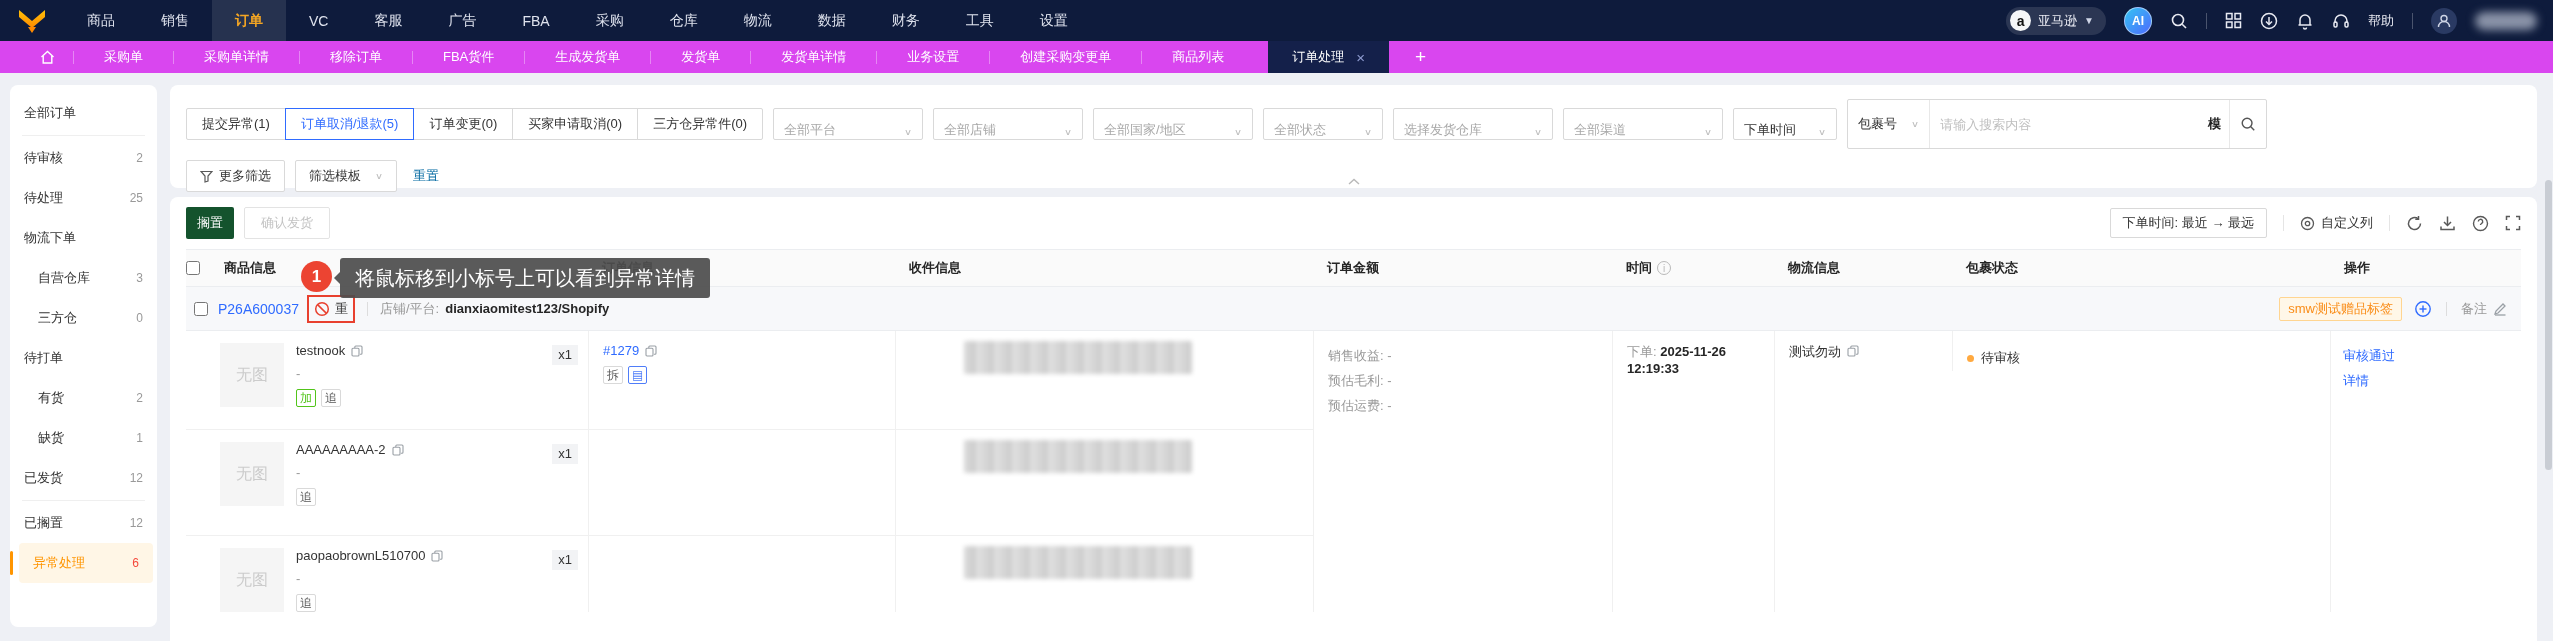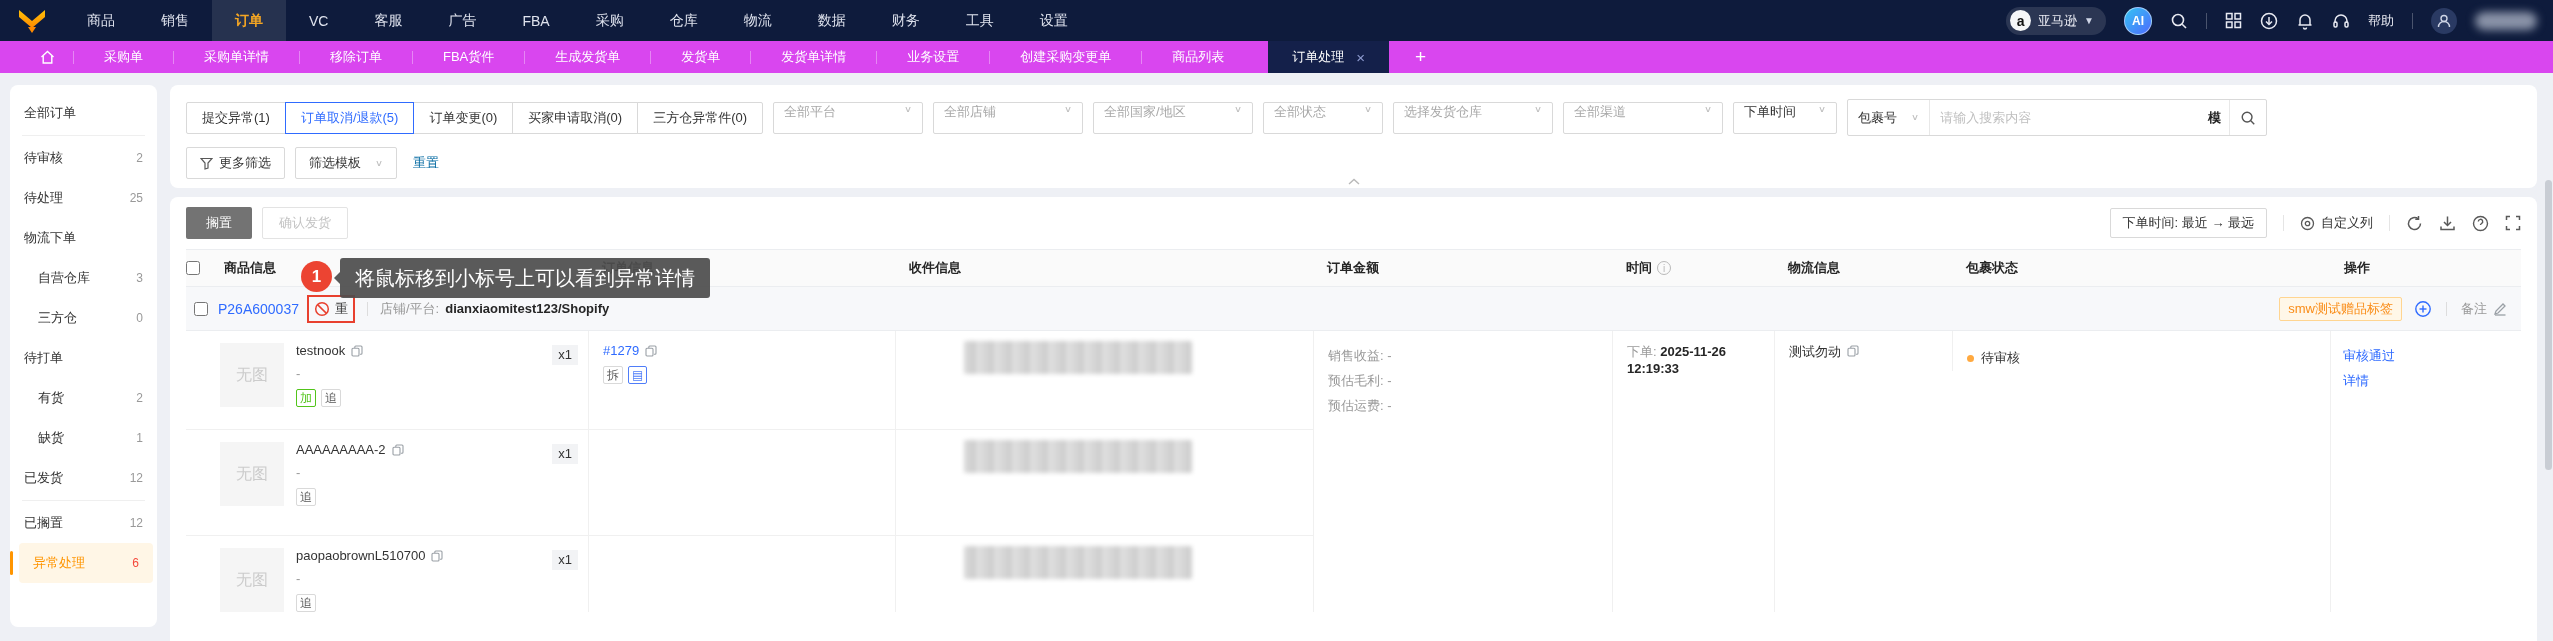--- a/index.html
+++ b/index.html
@@ -90,31 +90,31 @@
   .seg-btn {
     height: 32px; display: flex; align-items: center; padding: 0 15px; background: #fff;
     border: 1px solid #d9d9d9; margin-left: -1px; font-size: 13px; color: #333; cursor: pointer;
     white-space: nowrap;
   }
   .seg-btn:first-child { border-radius: 2px 0 0 2px; margin-left: 0; }
   .seg-btn:last-child { border-radius: 0 2px 2px 0; }
   .seg-btn.active { border-color: #2f6bff; color: #2f6bff; position: relative; z-index: 2; }
   .sel {
     height: 32px; border: 1px solid #d9d9d9; border-radius: 2px; background: #fff;
-    display: flex; align-items: flex-start; justify-content: space-between; padding: 0 10px;
+    display: flex; align-items: flex-end; justify-content: space-between; padding: 0 10px;
     color: #a8a8a8; cursor: pointer; font-size: 13px; white-space: nowrap;
   }
   .sel.dark { color: #333; }
   .chev { color: #bfbfbf; font-size: 11px; transform: scaleY(.8); margin-left: 8px; }
   .date-range {
     height: 32px; border: 1px solid #d9d9d9; border-radius: 2px; background: #fff;
     display: flex; align-items: center; gap: 14px; padding: 0 12px; width: 300px; color: #bfbfbf;
   }
   .search-compound {
-    height: 37px; border: 1px solid #d9d9d9; border-radius: 2px; background: #fff;
+    height: 50px; border: 1px solid #d9d9d9; border-radius: 2px; background: #fff;
     display: flex; align-items: center; width: 420px;
   }
   .search-sel { display: flex; align-items: center; gap: 6px; padding: 0 10px; color: #333; cursor: pointer; border-right: 1px solid #e8e8e8; height: 100%; }
   .search-input { flex: 1; border: 0; outline: none; padding: 0 10px; font-size: 13px; color: #333; font-family: inherit; }
   .search-input::placeholder { color: #bfbfbf; }
   .fuzzy { font-weight: bold; color: #222; padding: 0 8px; cursor: pointer; }
   .search-btn { border-left: 1px solid #e8e8e8; height: 100%; display: flex; align-items: center; padding: 0 10px; cursor: pointer; color: #555; }
   .filter-row2 { margin-top: 11px; }
   .btn-plain {
     height: 32px; border: 1px solid #d9d9d9; border-radius: 2px; background: #fff;
@@ -123,21 +123,21 @@
   .reset-link { color: #0369a1; margin-left: 6px; cursor: pointer; }
   .collapse-tab { position: absolute; left: 50%; bottom: 2px; transform: translateX(-50%); cursor: pointer; }
 
   
   .table-card {
     position: absolute; left: 170px; top: 197px; width: 2367px; height: 444px;
     background: #fff; border-radius: 8px 8px 0 0; padding: 10px 16px 0 16px; overflow: hidden;
   }
   .tbl-toolbar { display: flex; align-items: center; height: 32px; }
   .btn-hold {
-    height: 32px; padding: 0 20px; background: #737373; color: #fff; border: 0;
+    height: 32px; padding: 0 11px; background: #14532d; color: #fff; border: 0;
     border-radius: 2px; font-size: 13px; cursor: not-allowed; font-family: inherit;
   }
   .btn-ship {
     height: 32px; padding: 0 16px; margin-left: 10px; background: #fff; color: #c3c3c3;
     border: 1px solid #e3e3e3; border-radius: 2px; font-size: 13px; cursor: not-allowed; font-family: inherit;
   }
   .tb-right { margin-left: auto; display: flex; align-items: center; gap: 16px; color: #595959; }
   .sort-btn {
     height: 30px; border: 1px solid #d9d9d9; border-radius: 2px; display: flex;
     align-items: center; padding: 0 12px; color: #333; cursor: pointer; white-space: nowrap;

